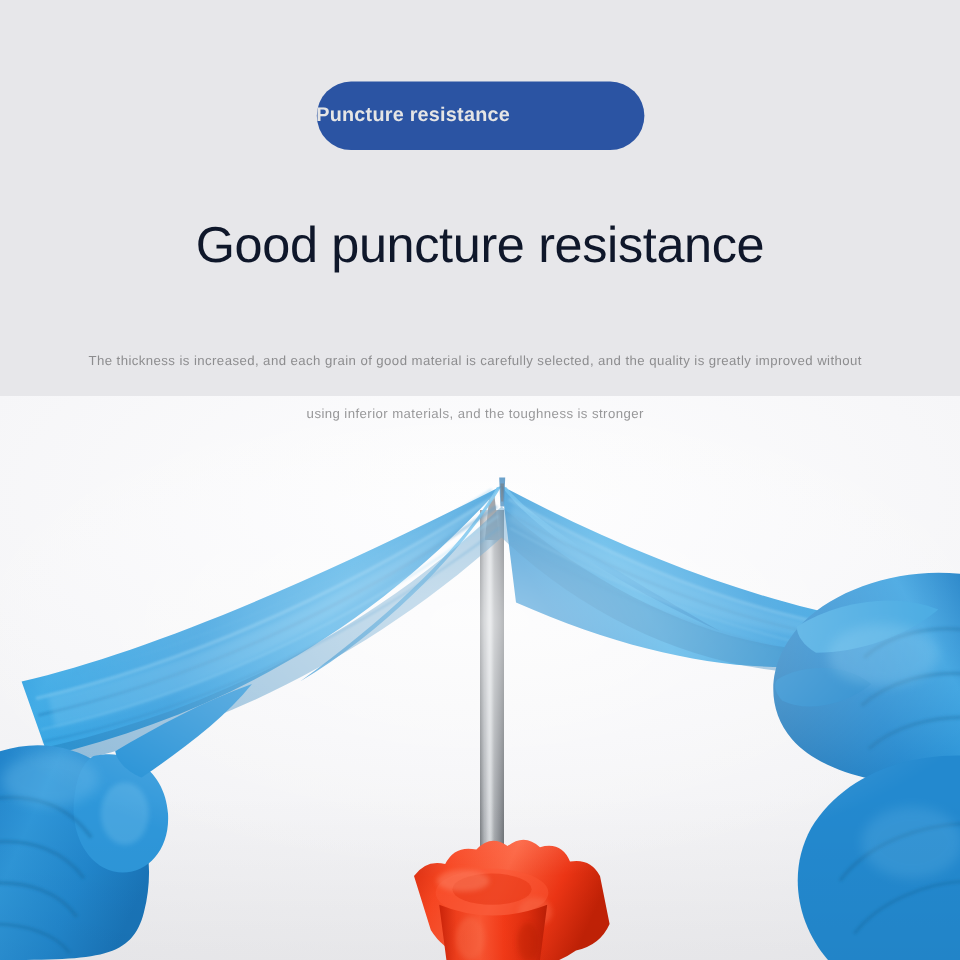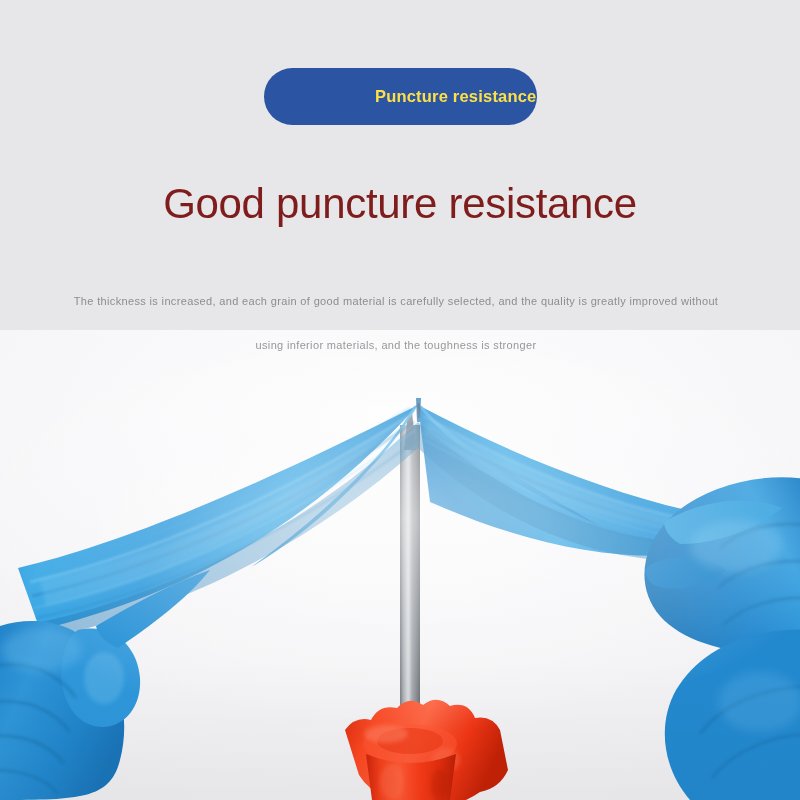--- a/index.html
+++ b/index.html
@@ -41,37 +41,37 @@
     text-align: center;
   }
 
   .badge-pill {
     display: inline-block;
     width: 273px;
     height: 57px;
     line-height: 57px;
     border-radius: 29px;
     background: #2b54a3;
-    color: #fde047;
+    color: #e5e5e5;
     font-size: 16.5px;
     font-weight: bold;
     letter-spacing: 0.2px;
-    text-align: right;
+    text-align: left;
     box-sizing: border-box;
   }
 
   .headline {
     position: absolute;
     left: 0;
     top: 180px;
     width: 800px;
     text-align: center;
     font-size: 42px;
     font-weight: 400;
-    color: #7f1d1d;
+    color: #0f172a;
     letter-spacing: -0.3px;
     white-space: nowrap;
   }
 
   .subcopy {
     position: absolute;
     left: 0;
     top: 279px;
     width: 792px;
     text-align: center;

